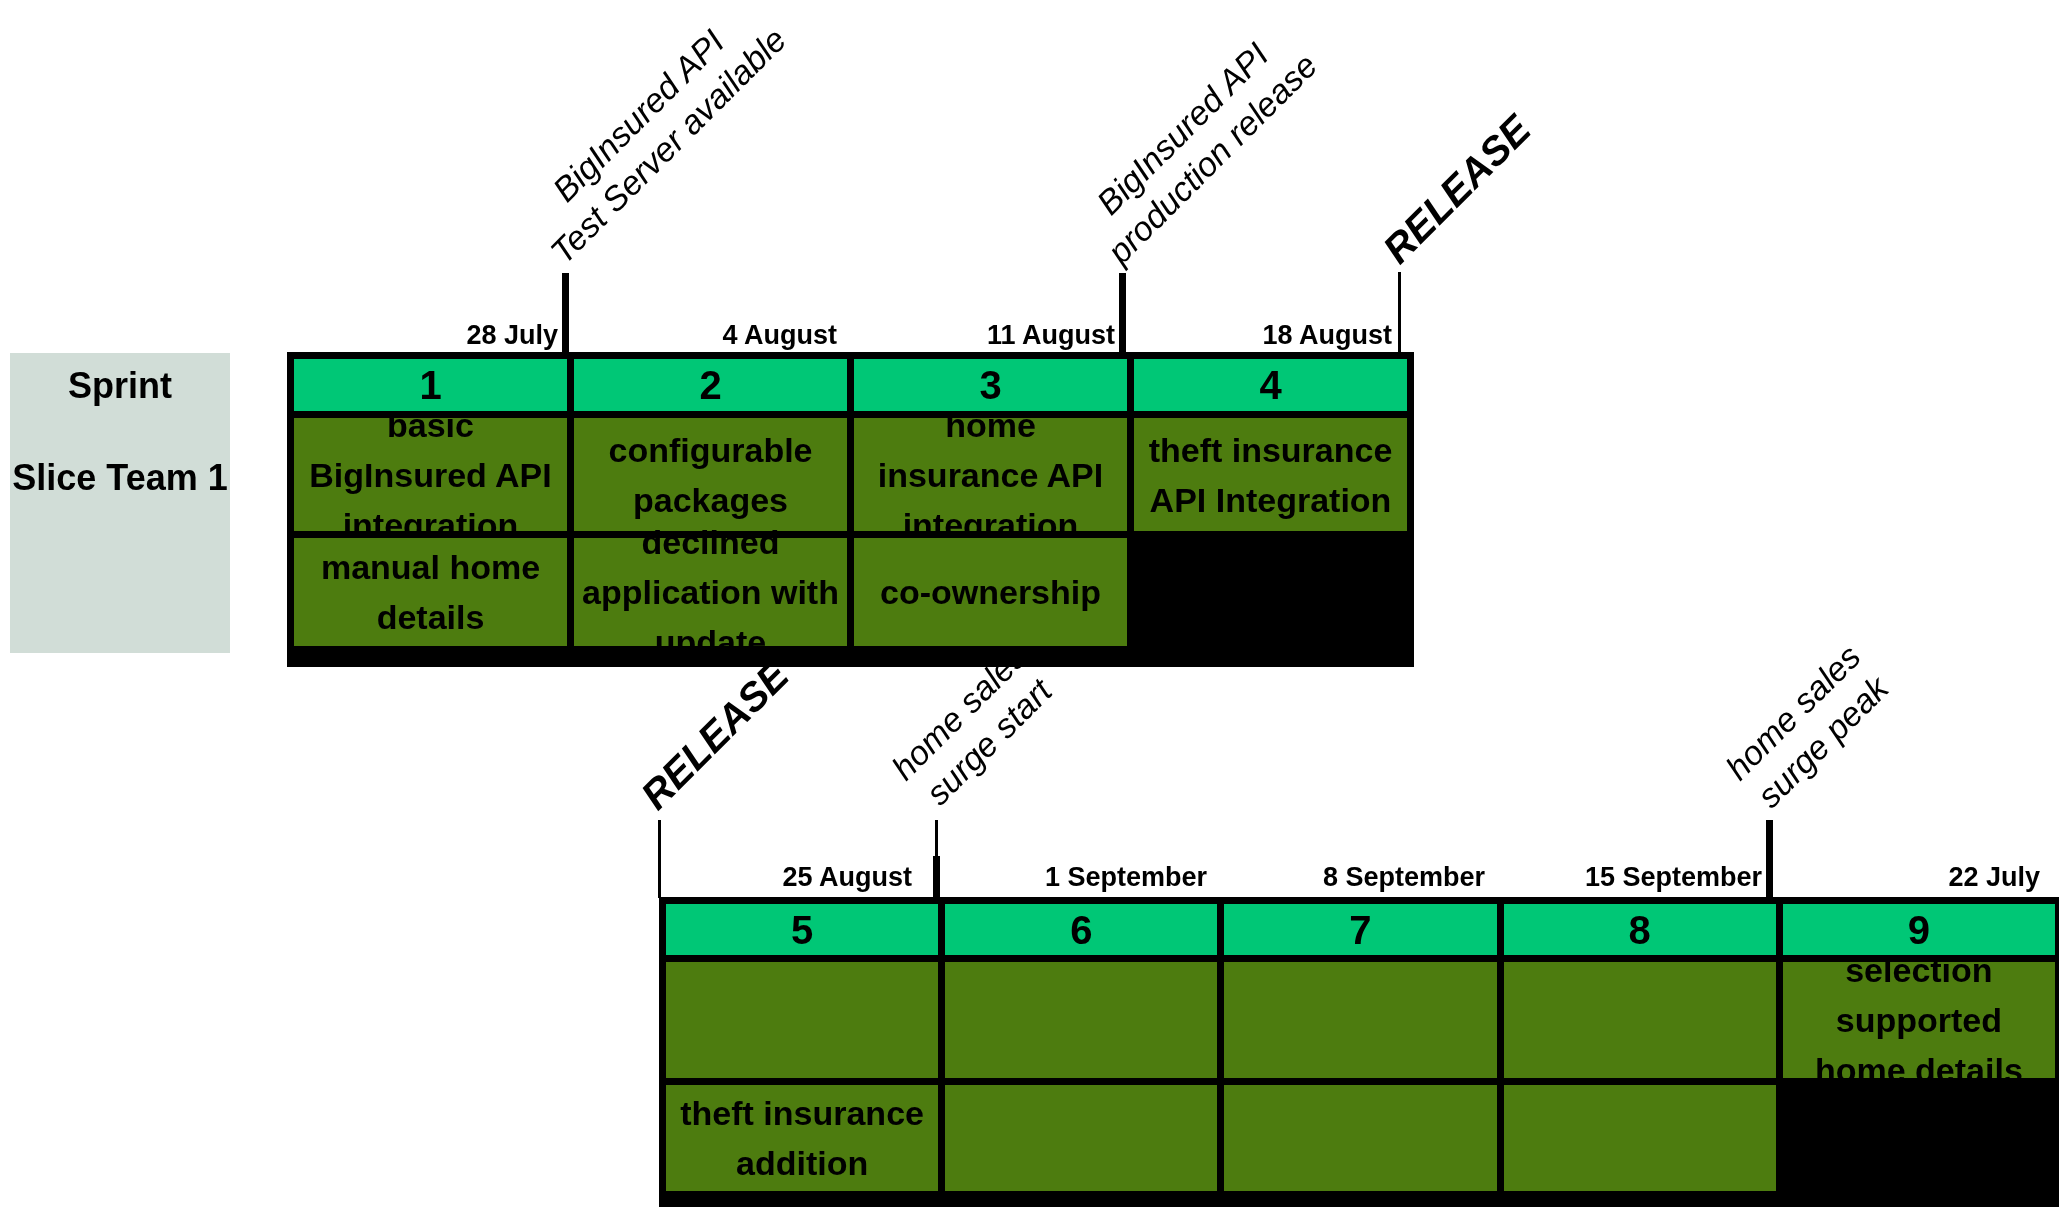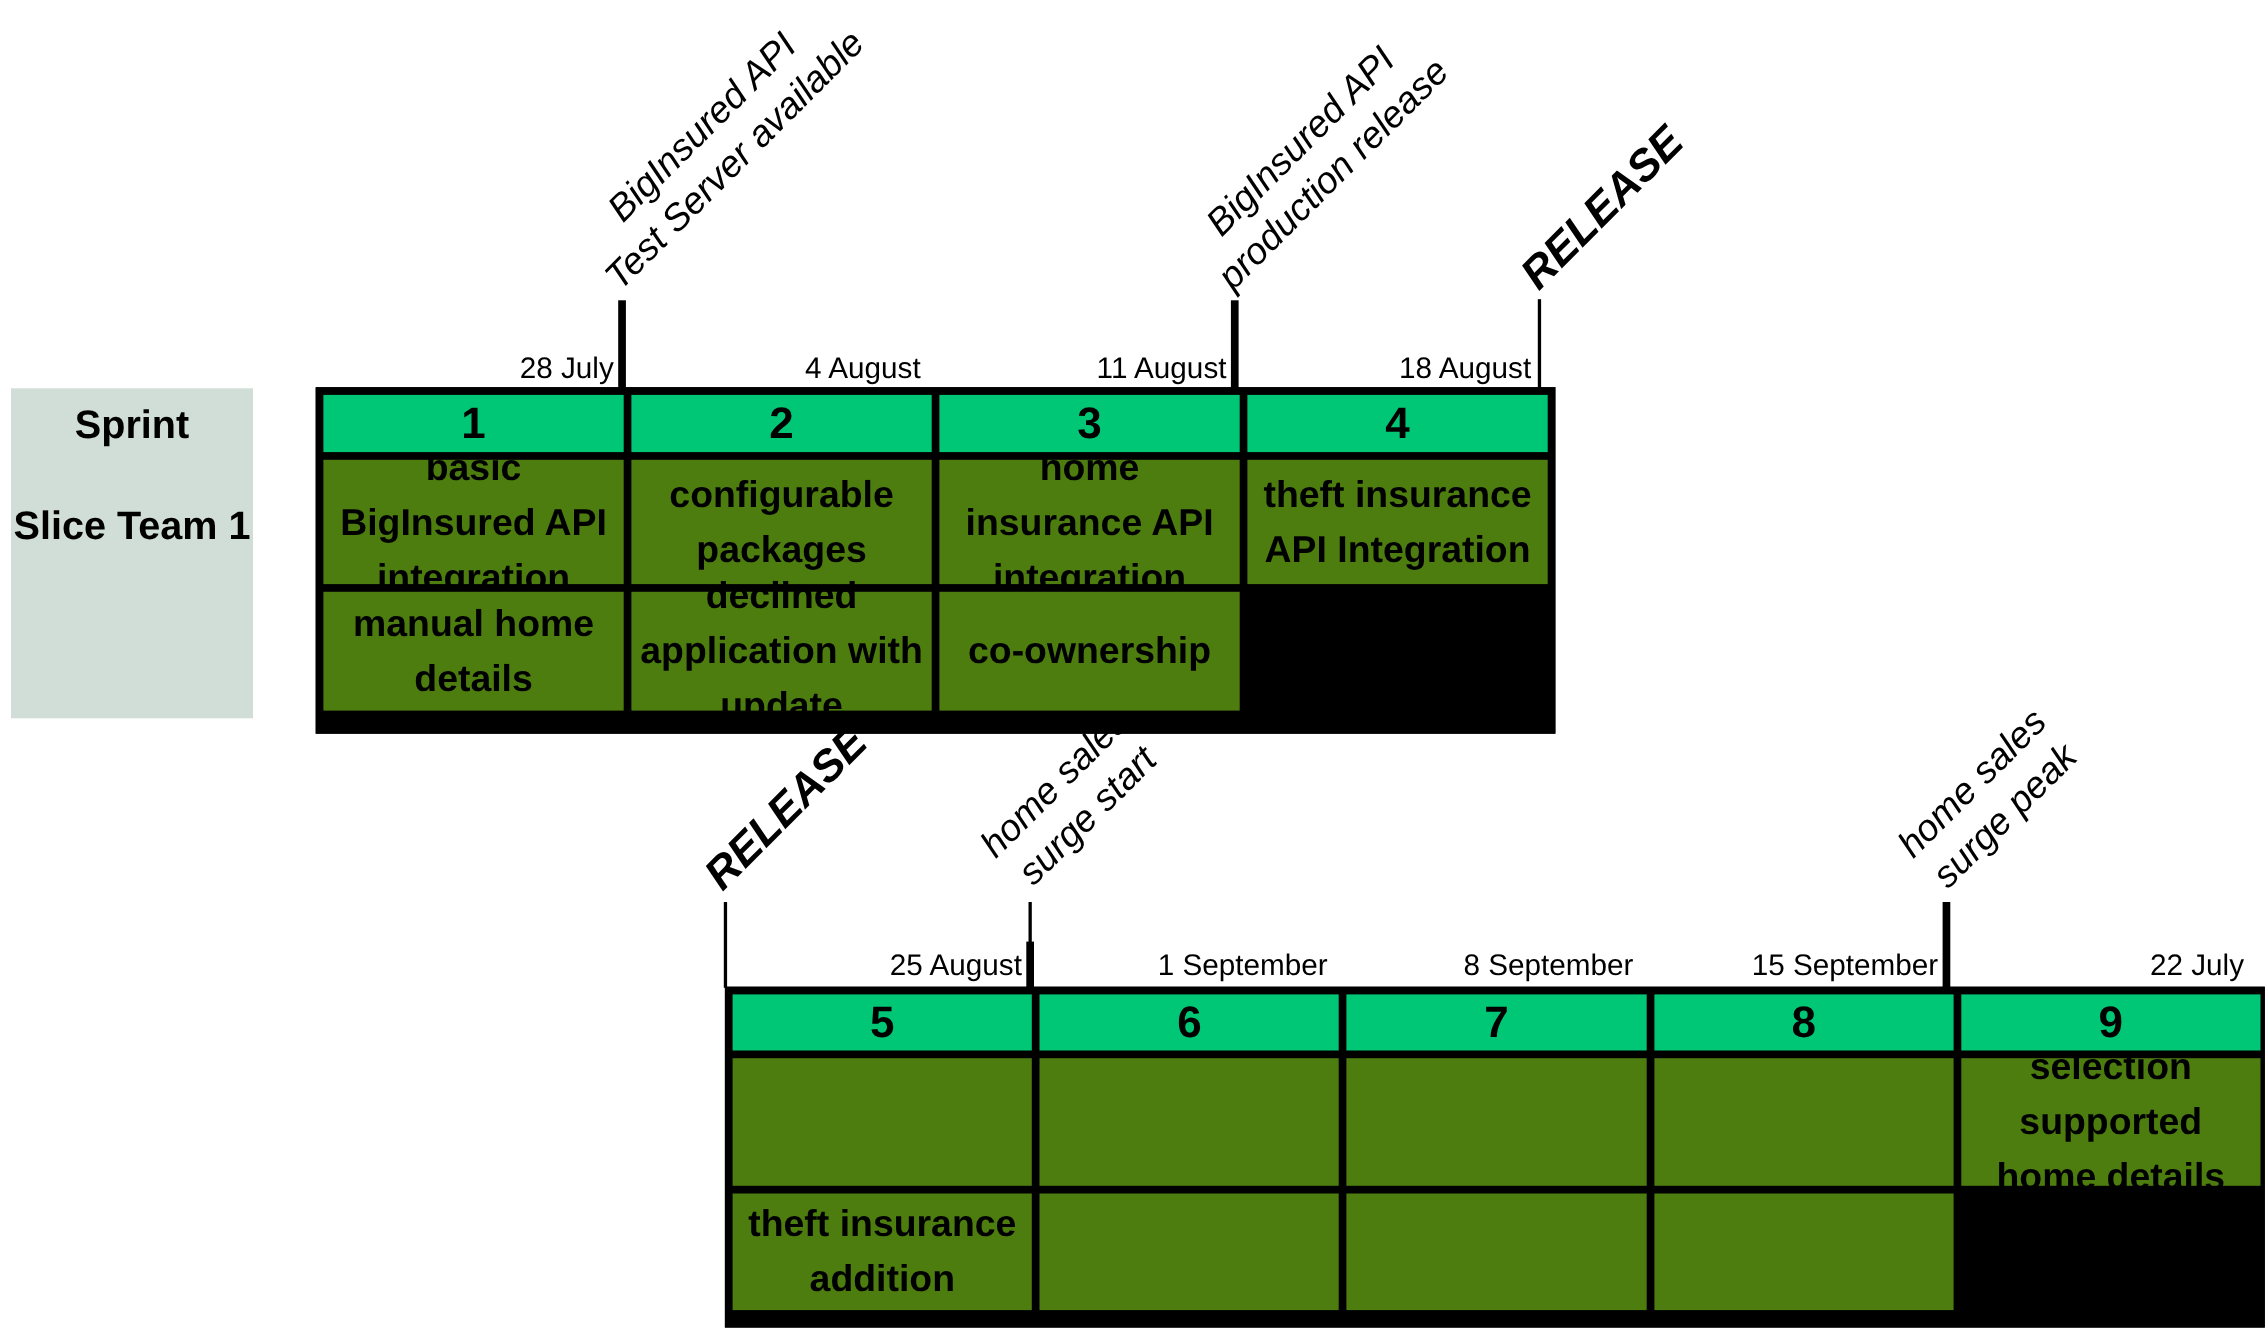--- a/index.html
+++ b/index.html
@@ -17,21 +17,21 @@
   .t1{left:287px;top:352px;width:1113px;height:301px;
       grid-template-columns:repeat(4,1fr);grid-template-rows:52px 113px 108px;}
   .t2{left:659px;top:897px;width:1389px;height:301px;
       grid-template-columns:repeat(5,1fr);grid-template-rows:51px 116px 106px;}
   .cell{background:#4d7c0f;display:flex;align-items:center;justify-content:center;
         text-align:center;font-weight:bold;font-size:34px;line-height:50px;padding:0 8px;
         box-sizing:border-box;}
   .cell.green{background:#00c776;font-size:40px;line-height:40px;}
 
   
-  .date{position:absolute;width:270px;text-align:right;font-size:27px;font-weight:normal;}
+  .date{position:absolute;width:270px;text-align:right;font-size:27px;font-weight:bold;}
 
   
   .tick{position:absolute;background:#000;}
 
   
   .anno{position:absolute;transform:rotate(-45deg);transform-origin:left bottom;
         white-space:nowrap;text-align:center;font-style:italic;font-size:34px;line-height:42px;}
   .anno.bold{font-weight:bold;font-size:40px;line-height:46px;}
 </style>
 </head>
@@ -66,21 +66,21 @@
   <div class="tick" style="left:658px;top:820px;width:3px;height:78px;"></div>
   <div class="tick" style="left:935px;top:820px;width:3px;height:40px;"></div>
   <div class="tick" style="left:933px;top:856px;width:7px;height:42px;"></div>
   <div class="tick" style="left:1766px;top:820px;width:7px;height:78px;"></div>
 
   <div class="date" style="left:288px;top:320px;">28 July</div>
   <div class="date" style="left:567px;top:320px;">4 August</div>
   <div class="date" style="left:845px;top:320px;">11 August</div>
   <div class="date" style="left:1122px;top:320px;">18 August</div>
 
-  <div class="date" style="left:659px;top:862px;">25 August</div>
+  <div class="date" style="left:642px;top:862px;">25 August</div>
   <div class="date" style="left:937px;top:862px;">1 September</div>
   <div class="date" style="left:1215px;top:862px;">8 September</div>
   <div class="date" style="left:1492px;top:862px;">15 September</div>
   <div class="date" style="left:1770px;top:862px;">22 July</div>
 
   <div class="panel">
     <div class="rowlab">Sprint</div>
     <div class="rowlab">Slice Team 1</div>
   </div>
 

